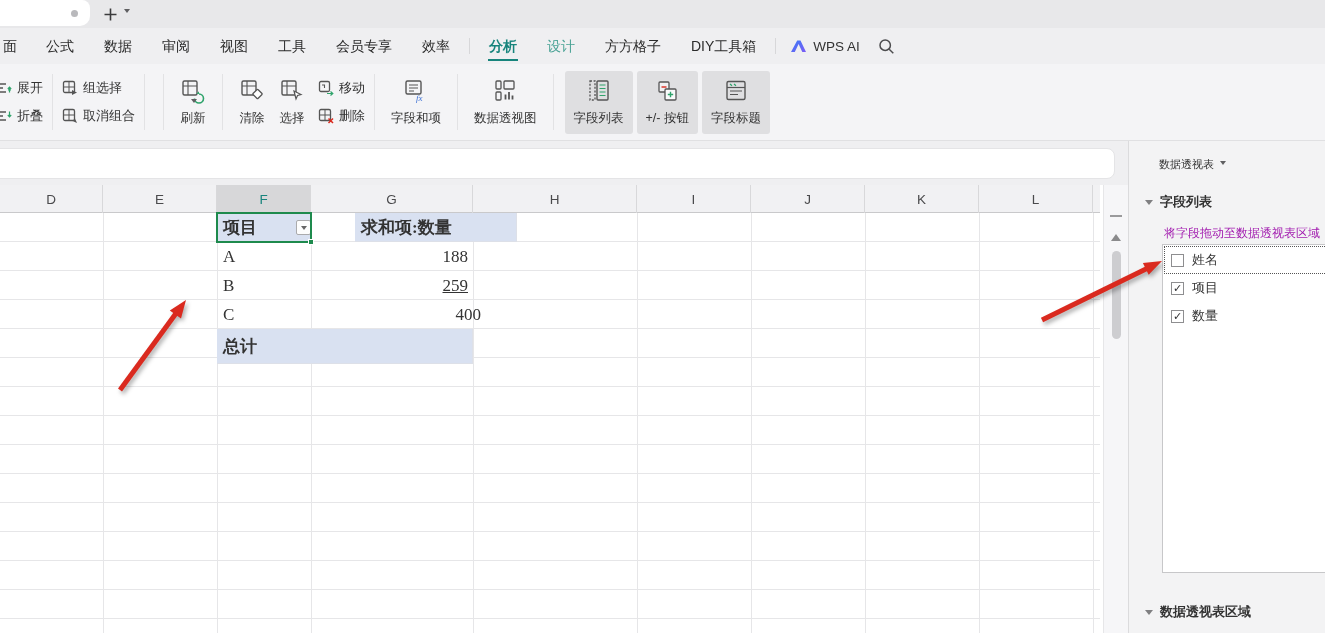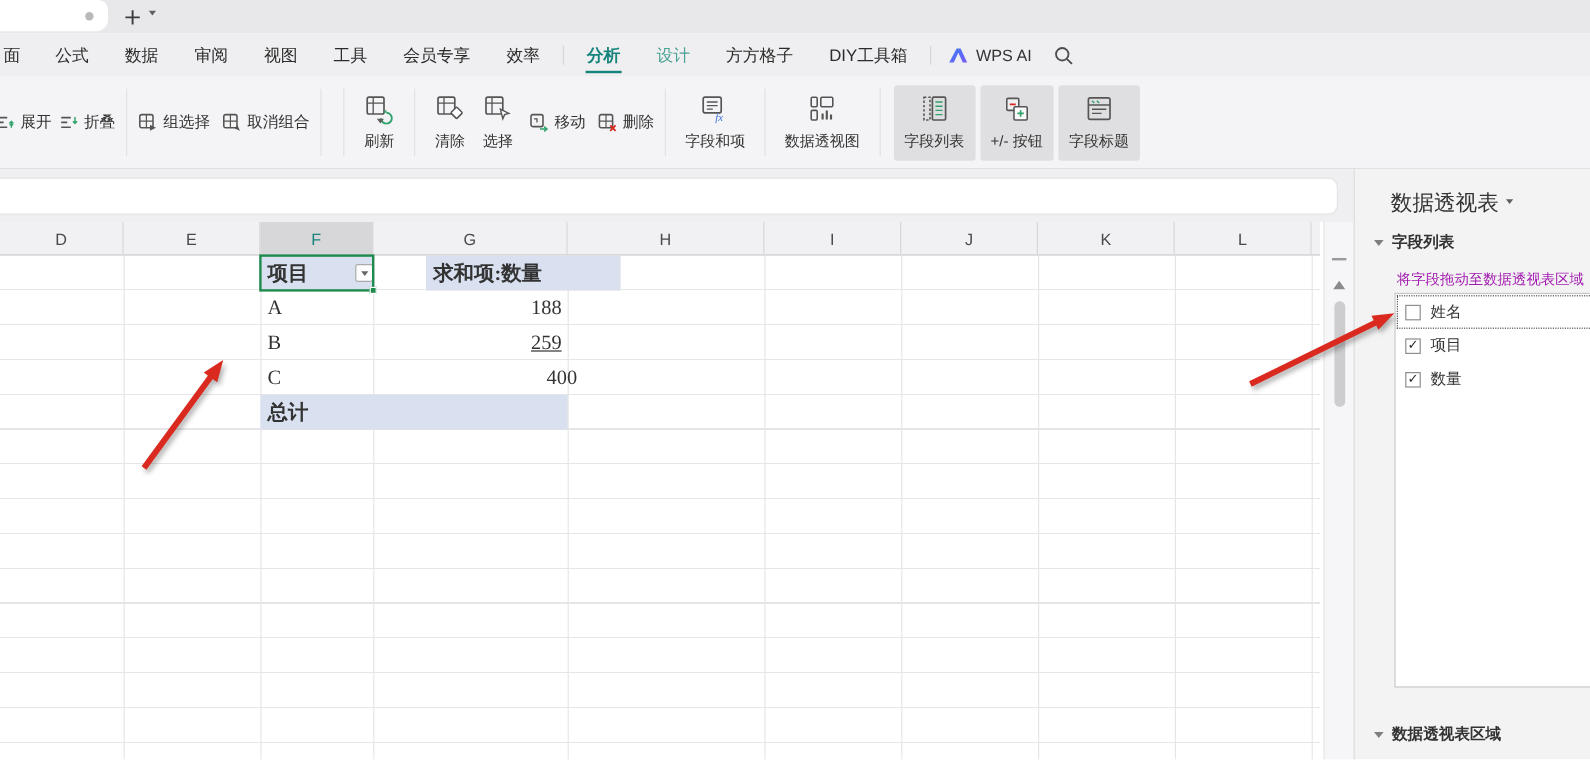--- a/index.html
+++ b/index.html
@@ -22,21 +22,21 @@
   .menu-item.active { color:#17847C; font-weight:bold; }
   .menu-item.active::after { content:""; position:absolute; left:14px; right:14px; bottom:3px; height:2px; background:#17847C; }
   .menu-item.ctx { color:#4BA396; }
   .vdiv { width:1px; height:16px; background:#D7D7D9; margin:0 4px; }
   .wps-ai { display:flex; align-items:center; gap:6px; padding:0 10px; font-size:13.5px; color:#333; }
   .search-btn { padding:0 8px; display:flex; align-items:center; }
 
   
   .ribbon { position:absolute; left:0; top:64px; width:1325px; height:77px; background:#F4F4F6; border-bottom:1px solid #E0E0E2; display:flex; align-items:center; }
   .rib-divider { width:1px; height:56px; background:#E2E2E4; margin:0 9px; flex:none; }
-  .rib-stack { display:flex; flex-direction:row; gap:10px; justify-content:center; }
+  .rib-stack { display:flex; flex-direction:column; gap:10px; justify-content:center; }
   .rib-small { display:flex; align-items:center; gap:5px; font-size:13px; color:#333; white-space:nowrap; }
   .rib-big { display:flex; flex-direction:column; align-items:center; justify-content:center; gap:6px; font-size:12.5px; color:#333; padding:5px 7px; white-space:nowrap; }
   .rib-big.toggled { background:#DFDFE1; border-radius:3px; margin:0 2px; padding:7px 9px; }
   .rib-big.disabled, .rib-big.disabled svg * { color:#BDBDBF !important; stroke:#C9C9CB !important; }
   .drop { display:inline-flex; margin-left:2px; }
 
   
   .fstrip { position:absolute; left:0; top:141px; width:1128px; height:44px; background:#EFEFF1; }
   .fbar { position:absolute; left:-10px; top:7px; width:1125px; height:31px; background:#fff; border:1px solid #E4E4E6; border-radius:8px; }
 
@@ -64,21 +64,21 @@
   .afbtn { position:absolute; left:296px; top:35px; width:15px; height:15px; background:#FDFDFD; border:1px solid #ABABAD; border-radius:2px; display:flex; align-items:center; justify-content:center; }
 
   
   .vscroll { position:absolute; left:1103px; top:185px; width:25px; height:448px; background:#F6F6F8; border-left:1px solid #E6E6E8; }
   .split-handle { position:absolute; left:6px; top:30px; width:12px; height:2px; background:#9a9a9c; }
   .scroll-up { position:absolute; left:7px; top:44px; width:0; height:0; border:5px solid transparent; border-bottom:7px solid #8a8a8c; }
   .scroll-thumb { position:absolute; left:8px; top:66px; width:9px; height:88px; background:#CDCDD0; border-radius:5px; }
 
   
   .panel { position:absolute; left:1128px; top:141px; width:197px; height:492px; background:#F3F3F4; border-left:1px solid #DBDBDD; }
-  .panel-title { position:absolute; left:30px; top:16px; font-size:18px; color:#333; display:flex; align-items:center; gap:6px; }
+  .panel-title { position:absolute; left:30px; top:16px; font-size:11px; color:#333; display:flex; align-items:center; gap:6px; }
   .sec-head { position:absolute; left:16px; display:flex; align-items:center; gap:7px; font-size:13px; font-weight:bold; color:#333; }
   .tri { width:0; height:0; border:4px solid transparent; border-top:5px solid #7f7f81; margin-top:4px; }
   .hint { position:absolute; left:35px; top:84px; font-size:12px; color:#a21caf; white-space:nowrap; }
   .listbox { position:absolute; left:33px; top:103px; width:167px; height:329px; background:#fff; border:1px solid #C7C7C9; }
   .fieldrow { display:flex; align-items:center; gap:8px; height:26px; padding:0 6px; margin:2px 2px; font-size:13px; color:#333; }
   .fieldrow.focused { outline:1px dotted #555; }
   .cb { width:13px; height:13px; border:1px solid #8E8E90; background:#fff; flex:none; font-size:11px; line-height:11px; text-align:center; color:#2f2f31; }
 
   
   .overlay { position:absolute; left:0; top:0; width:1325px; height:633px; pointer-events:none; z-index:60; }
@@ -307,21 +307,21 @@
   <div class="pcell pfill pbold pleft" style="left:217px;top:28px;width:94px;height:29px;">项目</div>
   <div class="pcell pfill pbold pleft" style="left:311px;top:28px;width:162px;height:29px;margin-left:44px;">求和项:数量</div>
 
   <div class="pcell pleft" style="left:217px;top:57px;width:94px;height:29px;">A</div>
   <div class="pcell pright" style="left:311px;top:57px;width:162px;height:29px;">188</div>
   <div class="pcell pleft" style="left:217px;top:86px;width:94px;height:29px;">B</div>
   <div class="pcell pright" style="left:311px;top:86px;width:162px;height:29px;text-decoration:underline;">259</div>
   <div class="pcell pleft" style="left:217px;top:115px;width:94px;height:29px;">C</div>
   <div class="pcell pright" style="left:311px;top:115px;width:162px;height:29px;margin-left:13px;">400</div>
 
-  <div class="pcell pfill pbold pleft" style="left:217px;top:144px;width:256px;height:29px;">总计</div>
+  <div class="pcell pfill pbold pleft" style="left:217px;top:144px;width:256px;height:35px;">总计</div>
 
   <div class="afbtn">
     <span class="caret sm" style="border-top-color:#666;margin-top:4px;"></span>
   </div>
 
   <div class="sel-box">
     <div class="fill-handle"></div>
   </div>
 </div>
 

